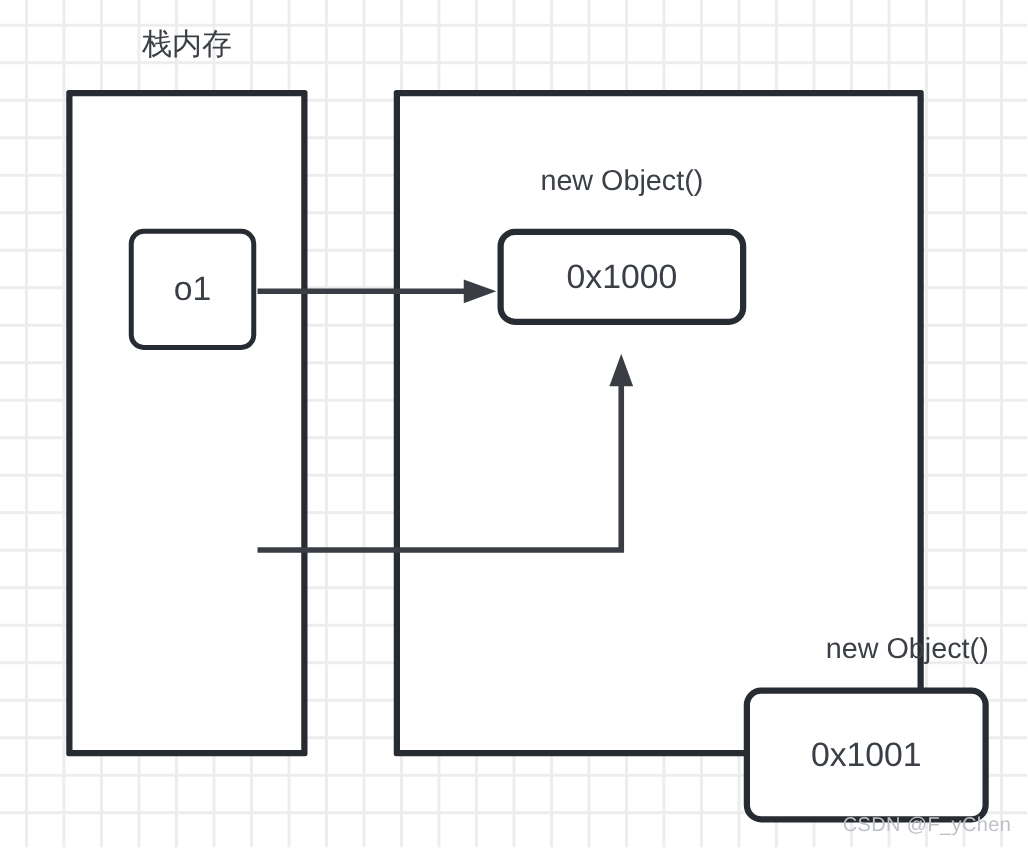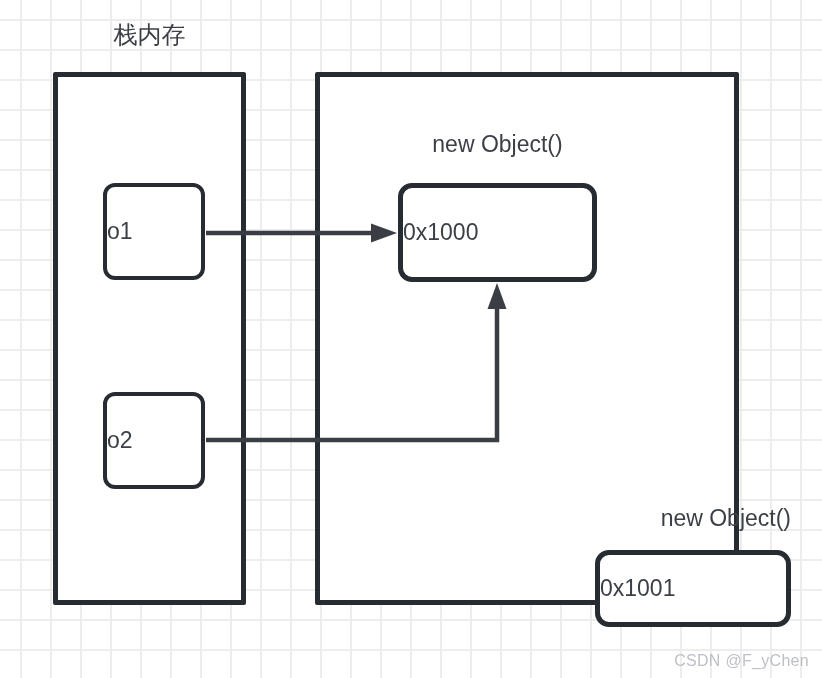--- a/index.html
+++ b/index.html
@@ -21,36 +21,36 @@
     border:5px solid #272c33;
     background:#ffffff;
     border-radius:2px;
   }
   .stack-box{left:53px;top:72px;width:193px;height:533px;}
   .heap-box{left:315px;top:72px;width:424px;height:533px;}
   .node{
     position:absolute;
     box-sizing:border-box;
     background:#ffffff;
-    display:flex;align-items:center;justify-content:flex-start;
+    display:flex;align-items:center;justify-content:center;
     color:#3b3f46;
-    font-size:23px;
+    font-size:27px;
     z-index:2;
   }
   .var-node{
     width:102px;height:97px;left:103px;
     border:4px solid #272c33;border-radius:12px;
   }
   .o1-node{top:183px;}
   .o2-node{top:392px;}
   .addr-node{
     border:5px solid #272c33;border-radius:14px;
   }
-  .addr-1000{left:398px;top:183px;width:199px;height:99px;}
-  .addr-1001{left:595px;top:550px;width:196px;height:77px;z-index:4;}
+  .addr-1000{left:398px;top:183px;width:199px;height:77px;}
+  .addr-1001{left:595px;top:550px;width:196px;height:108px;z-index:4;}
   .diagram-label{
     position:absolute;
     color:#3b3f46;
     font-size:24px;
     z-index:6;
     white-space:nowrap;
   }
   .stack-title{left:53px;top:19px;width:193px;text-align:center;}
   .heap-title{left:315px;top:19px;width:412px;text-align:center;}
   .new-object-1{left:398px;top:131px;width:199px;text-align:center;font-size:23px;}
@@ -74,23 +74,20 @@
 <div class="canvas">
 
   <div class="diagram-label stack-title">栈内存</div>
 
   <div class="region-box stack-box"></div>
   <div class="region-box heap-box"></div>
 
   <div class="node var-node o1-node">
     <span>o1</span>
   </div>
-  <div class="node var-node o2-node">
-    <span>o2</span>
-  </div>
 
   <div class="diagram-label new-object-1">new Object()</div>
   <div class="node addr-node addr-1000">
     <span>0x1000</span>
   </div>
 
   <div class="diagram-label new-object-2">new Object()</div>
   <div class="node addr-node addr-1001">
     <span>0x1001</span>
   </div>

